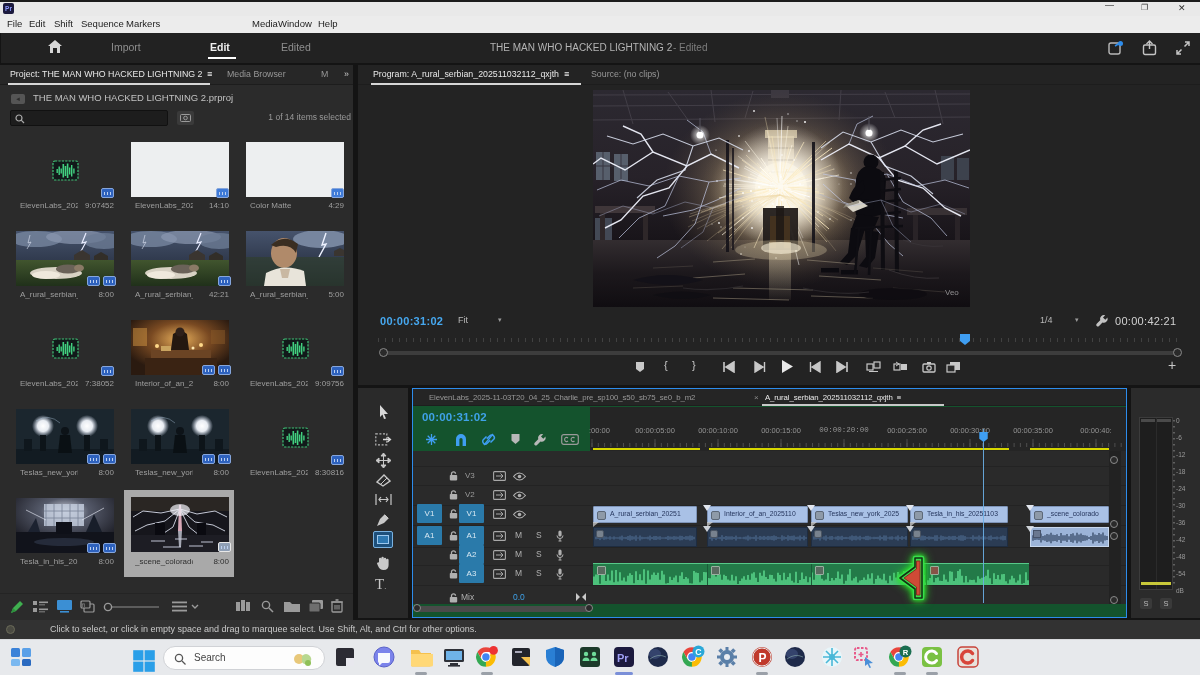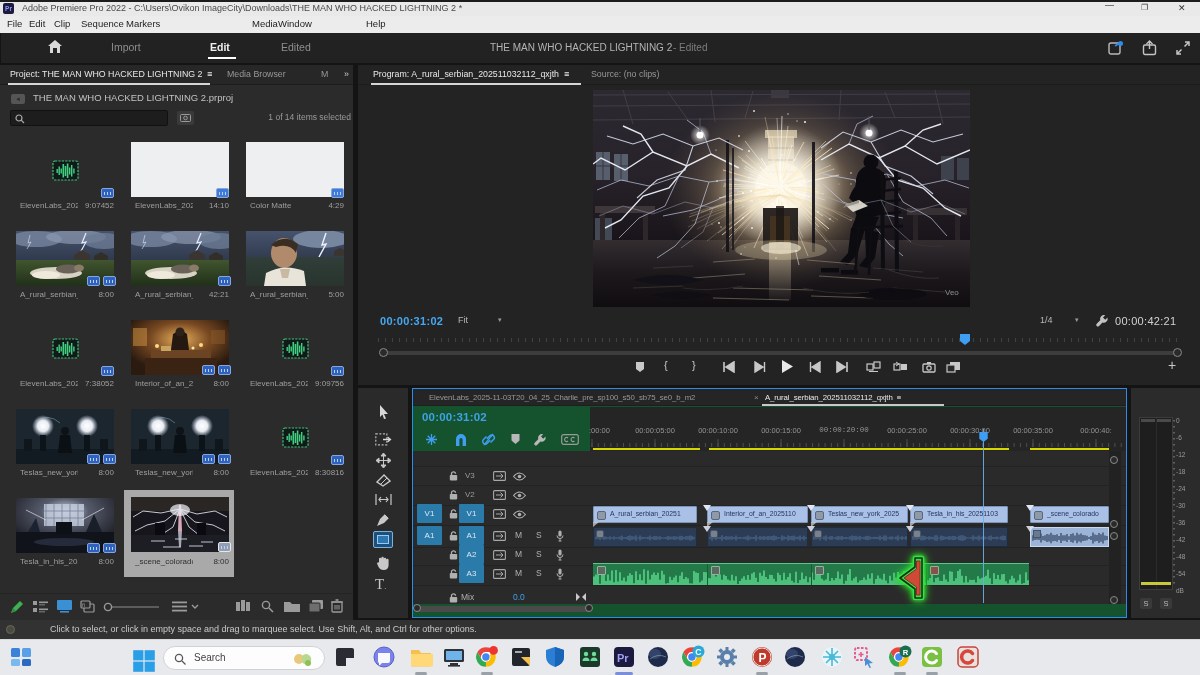--- a/index.html
+++ b/index.html
@@ -43,36 +43,35 @@
 
 #taskbar { left:0; top:639px; width:1200px; height:36px; background:#e7e9ec; border-top:1px solid #d8dadd; }
 .ticon { position:absolute; top:5px; width:24px; height:24px; }
 </style>
 </head>
 <body>
 <div id="app">
 
   <div id="titlebar" class="abs">
     <div class="pricon">Pr</div>
-    <div class="ttext">Adobe Premiere Pro 2022 - C:\Users\Ovikon ImageCity\Downloads\THE MAN WHO HACKED LIGHTNING 2 *</div>
     <div class="wbtn" style="left:1105px; top:-2px; font-size:9px;">—</div>
     <div class="wbtn" style="left:1141px; top:1px; font-size:8px;">❐</div>
     <div class="wbtn" style="left:1178px; top:1px; font-size:9px;">✕</div>
   </div>
 
   <div id="menubar" class="abs">
     <span style="left:7px;">File</span>
     <span style="left:29px;">Edit</span>
-    <span style="left:54px;">Clip</span>
+    <span style="left:54px;">Shift</span>
     <span style="left:81px;">Sequence</span>
     <span style="left:126px;">Markers</span>
     <span style="left:166px;margin-top:32px;">Graphics and Titles</span>
     <span style="left:252px;">Media</span>
     <span style="left:278px;">Window</span>
-    <span style="left:318px;margin-left:48px;">Help</span>
+    <span style="left:318px;">Help</span>
   </div>
 
   <div id="wsbar" class="abs">
     <svg style="position:absolute;left:46px;top:6px;" width="16" height="15" viewBox="0 0 16 15">
         <path d="M8 1 L15 7 L13 7 L13 14 L10 14 L10 9 L6 9 L6 14 L3 14 L3 7 L1 7 Z" fill="#d8d8d8"></path>
       </svg>
     <div class="wtab" style="left:110px;">Import</div>
     <div class="wtab active" style="left:209px;">Edit</div>
     <div class="tabline" style="left:207px; top:24px; width:28px; background:#fff;"></div>
     <div class="wtab" style="left:280px;">Edited</div>

